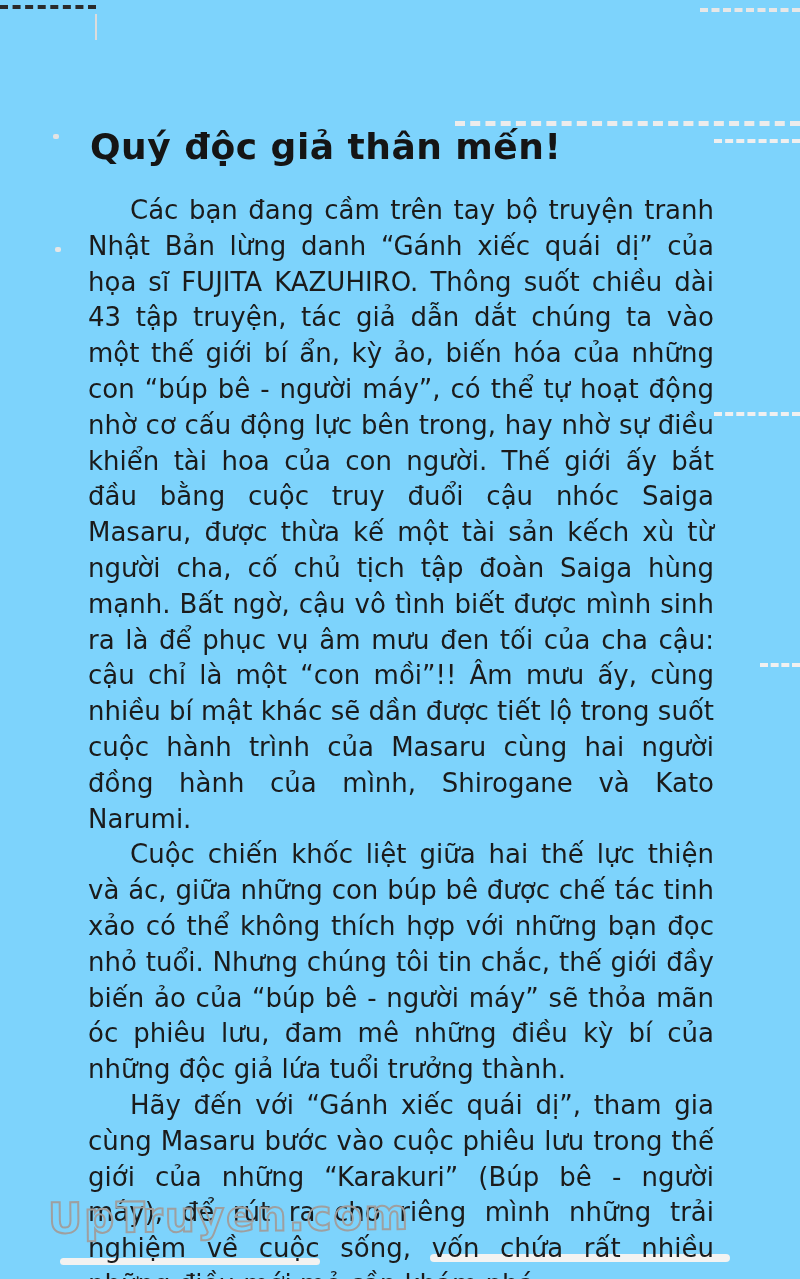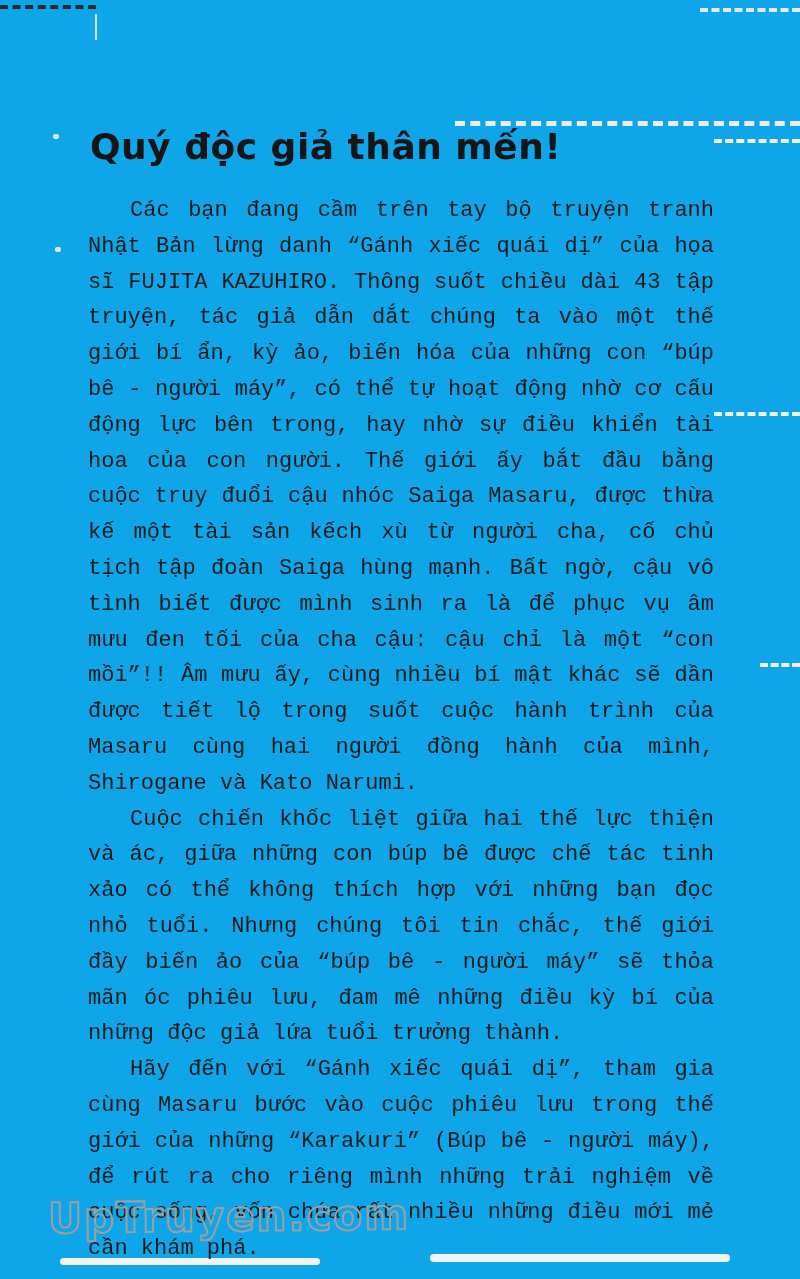--- a/index.html
+++ b/index.html
@@ -4,46 +4,45 @@
 <style>
   html, body {
     margin: 0;
     padding: 0;
     background: #ffffff;
   }
   .page {
     position: relative;
     width: 800px;
     height: 1279px;
-    background: #0ea5e9;
+    background: #7dd3fc;
     overflow: hidden;
     font-family: "DejaVu Sans", sans-serif;
     color: #1b1b1b;
   }
   .content {
     position: absolute;
     left: 88px;
     top: 126px;
     width: 626px;
   }
   .letter-title {
     margin: 0 0 26px 2px;
     font-size: 36px;
     font-weight: bold;
     letter-spacing: 0.5px;
     color: #151515;
   }
   .para {
     margin: 0;
-    font-size: 22px;
+    font-size: 26px;
     line-height: 35.8px;
     text-align: justify;
     text-indent: 42px;
     color: #1b1b1b;
-    font-family: Liberation Mono, monospace;
   }
   .signature {
     margin-top: 18px;
     padding-right: 15px;
     font-size: 23px;
     font-weight: 500;
     color: #1b1b1b;
   }
   .watermark {
     position: absolute;

